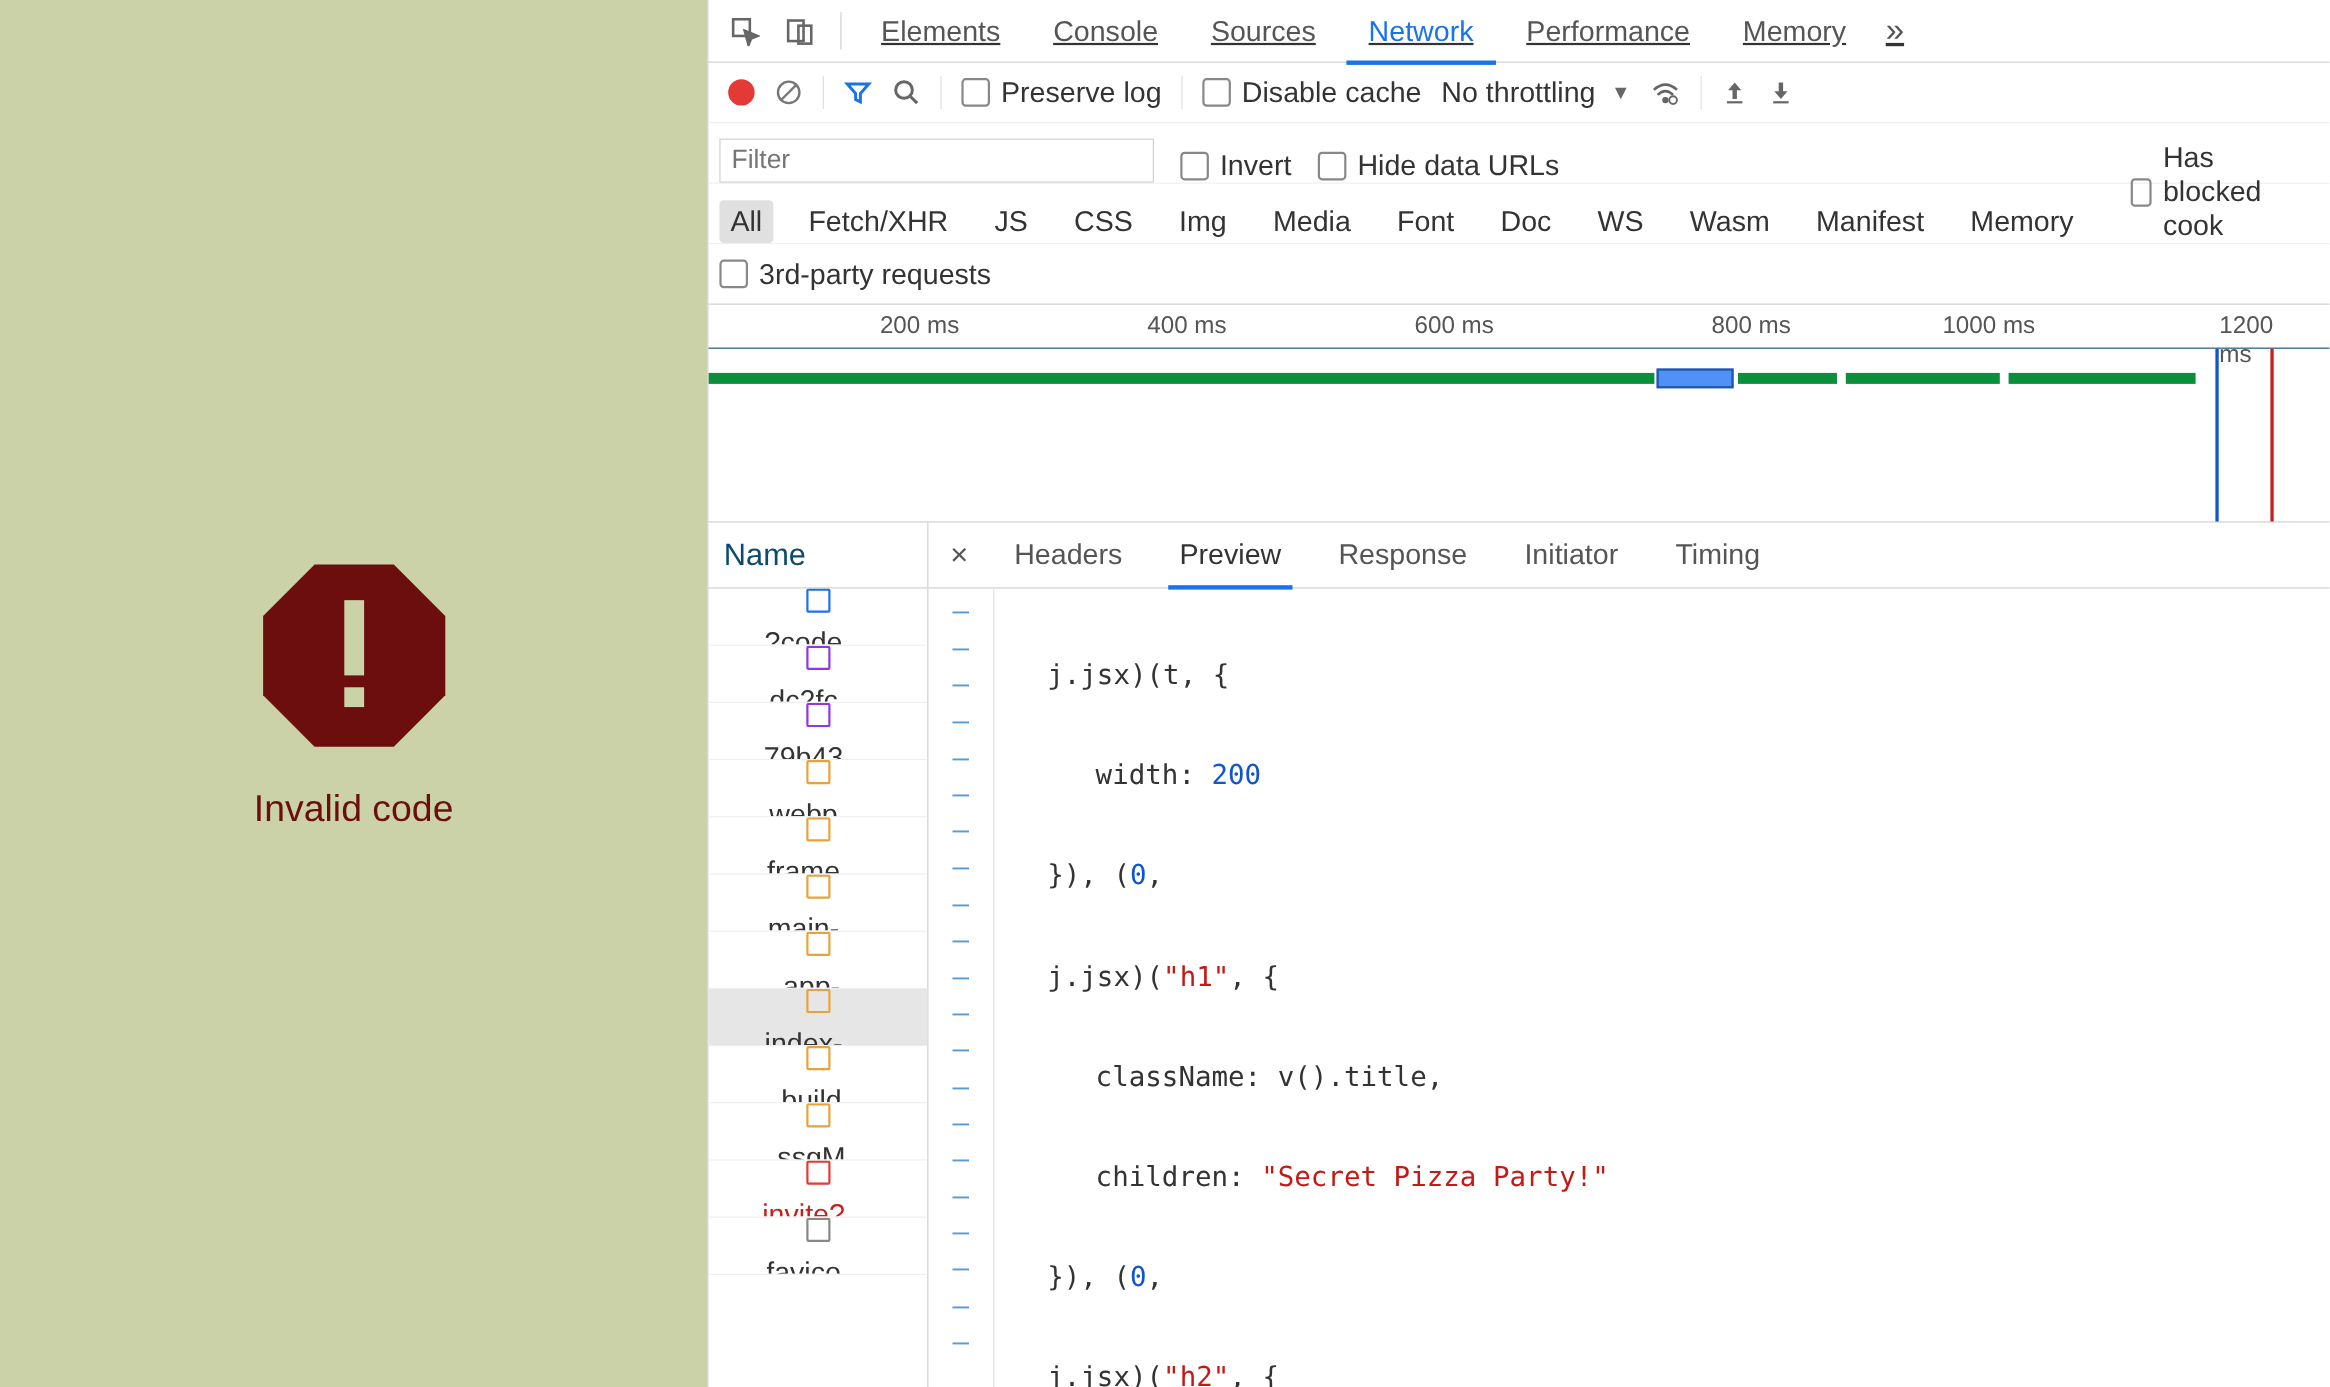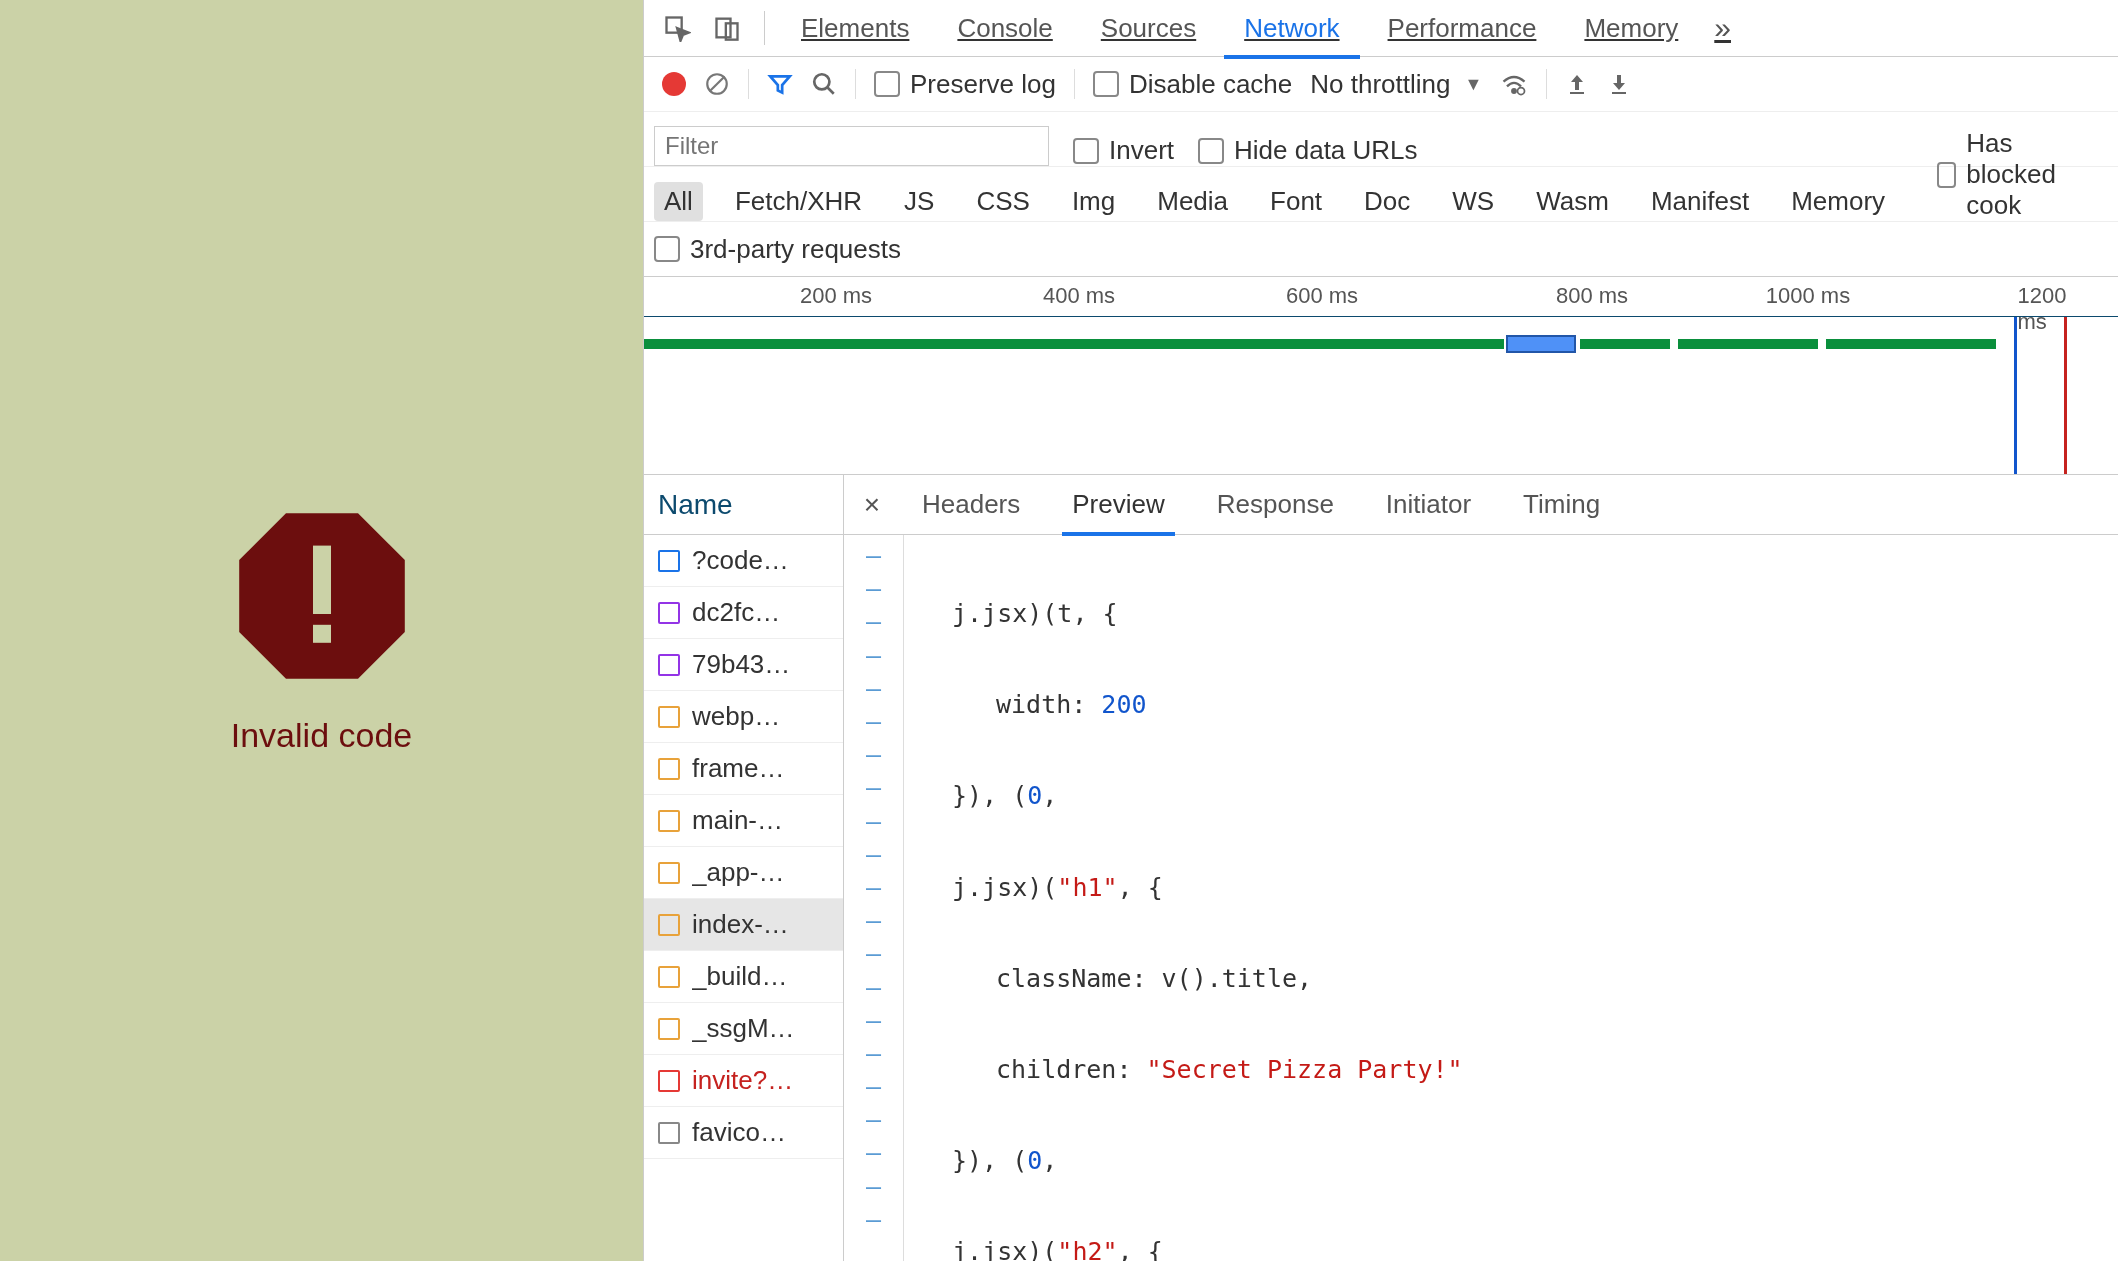--- a/index.html
+++ b/index.html
@@ -211,20 +211,21 @@
 }
 .request-row {
   height: 52px;
   display: flex; align-items: center; gap: 12px;
   padding: 0 14px;
   font-size: 26px;
   border-bottom: 1px solid #eee;
   cursor: pointer;
   white-space: nowrap;
   overflow: hidden;
+  flex-direction: column;
 }
 .request-row.selected {
   background: #e6e6e6;
 }
 .ricon {
   width: 22px; height: 22px; flex-shrink: 0;
   border: 2px solid;
   border-radius: 2px;
   display:inline-flex; align-items:center; justify-content:center;
 }

